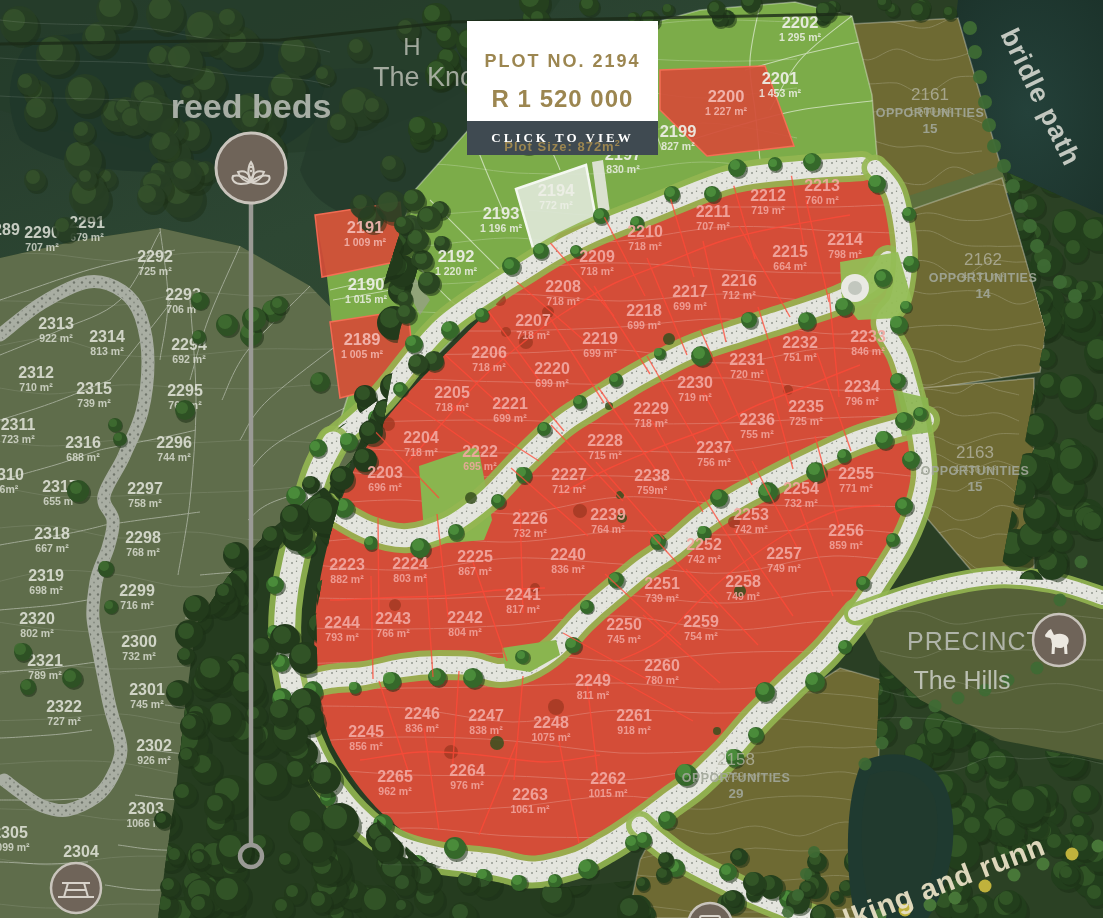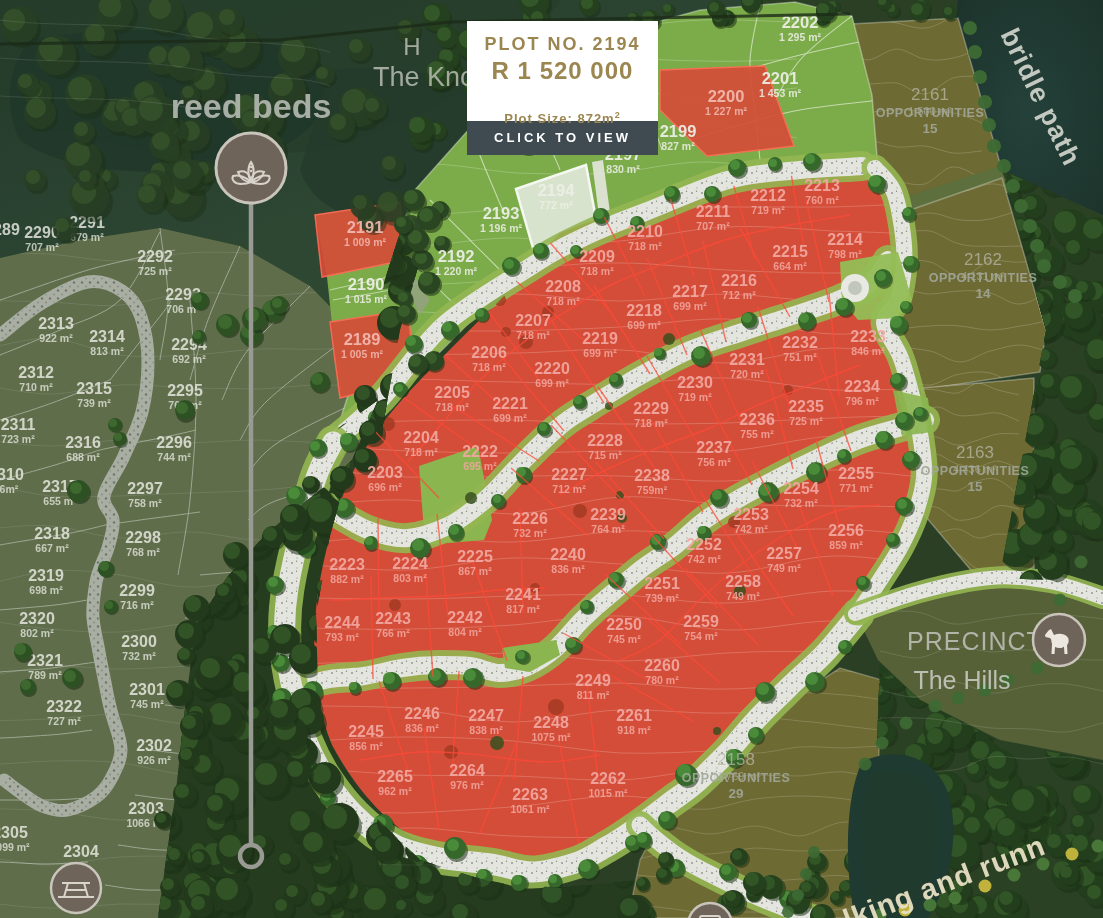--- a/index.html
+++ b/index.html
@@ -2660,19 +2660,19 @@
 <line x1="66" y1="890" x2="86" y2="890"></line>
 </g>
       <circle cx="1059" cy="640" r="26" fill="#6f6459" stroke="#c9c4bc" stroke-width="2.5"></circle>
       <g fill="#ece8e0" transform="translate(1059,641)">
         <path d="M-5,-6 L-8,-12 L-10.5,-10.5 L-14,-6 L-13.5,-4 L-9,-3 C-8,-2 -7.5,-1 -7.5,1 L-7,3 L-7.5,13 L-4.5,13 L-4,6 C-1,7.5 3,7.5 5,5.5 L5.5,13 L8.5,13 L8,4 C10,2 10.5,-2 8,-4.5 C5,-7.5 0,-8 -5,-6 Z"></path>
       </g>
     </svg>
 <div style="position:absolute;left:467px;top:21px;width:191px;">
 
 <div style="background:#ffffff;height:100px;text-align:center;font-family:'Liberation Sans',sans-serif;color:#9c8650;">
-<div style="padding-top:13px;font-size:18px;font-weight:bold;letter-spacing:2px;">PLOT NO. 2194</div>
-<div style="font-size:24px;font-weight:bold;letter-spacing:1px;margin-top:2px;">R 1 520 000</div>
+<div style="padding-top:30px;font-size:18px;font-weight:bold;letter-spacing:2px;">PLOT NO. 2194</div>
+<div style="font-size:24px;font-weight:bold;letter-spacing:1px;margin-top:13px;">R 1 520 000</div>
 <div style="font-size:13px;font-weight:bold;letter-spacing:1px;margin-top:25px;">Plot Size: 872m<span style="font-size:9px;vertical-align:super;">2</span></div>
 </div>
 
-<div style="background:#3f4a51;height:34px;line-height:34px;text-align:center;font-family:Liberation Sans, sans-serif;color:#ffffff;font-size:13px;font-weight:bold;letter-spacing:3px;">CLICK TO VIEW</div>
+<div style="background:#3f4a51;height:34px;line-height:34px;text-align:center;font-family:Liberation Serif, serif;color:#ffffff;font-size:13px;font-weight:bold;letter-spacing:3px;">CLICK TO VIEW</div>
 </div>
 </div>
 </body></html>

